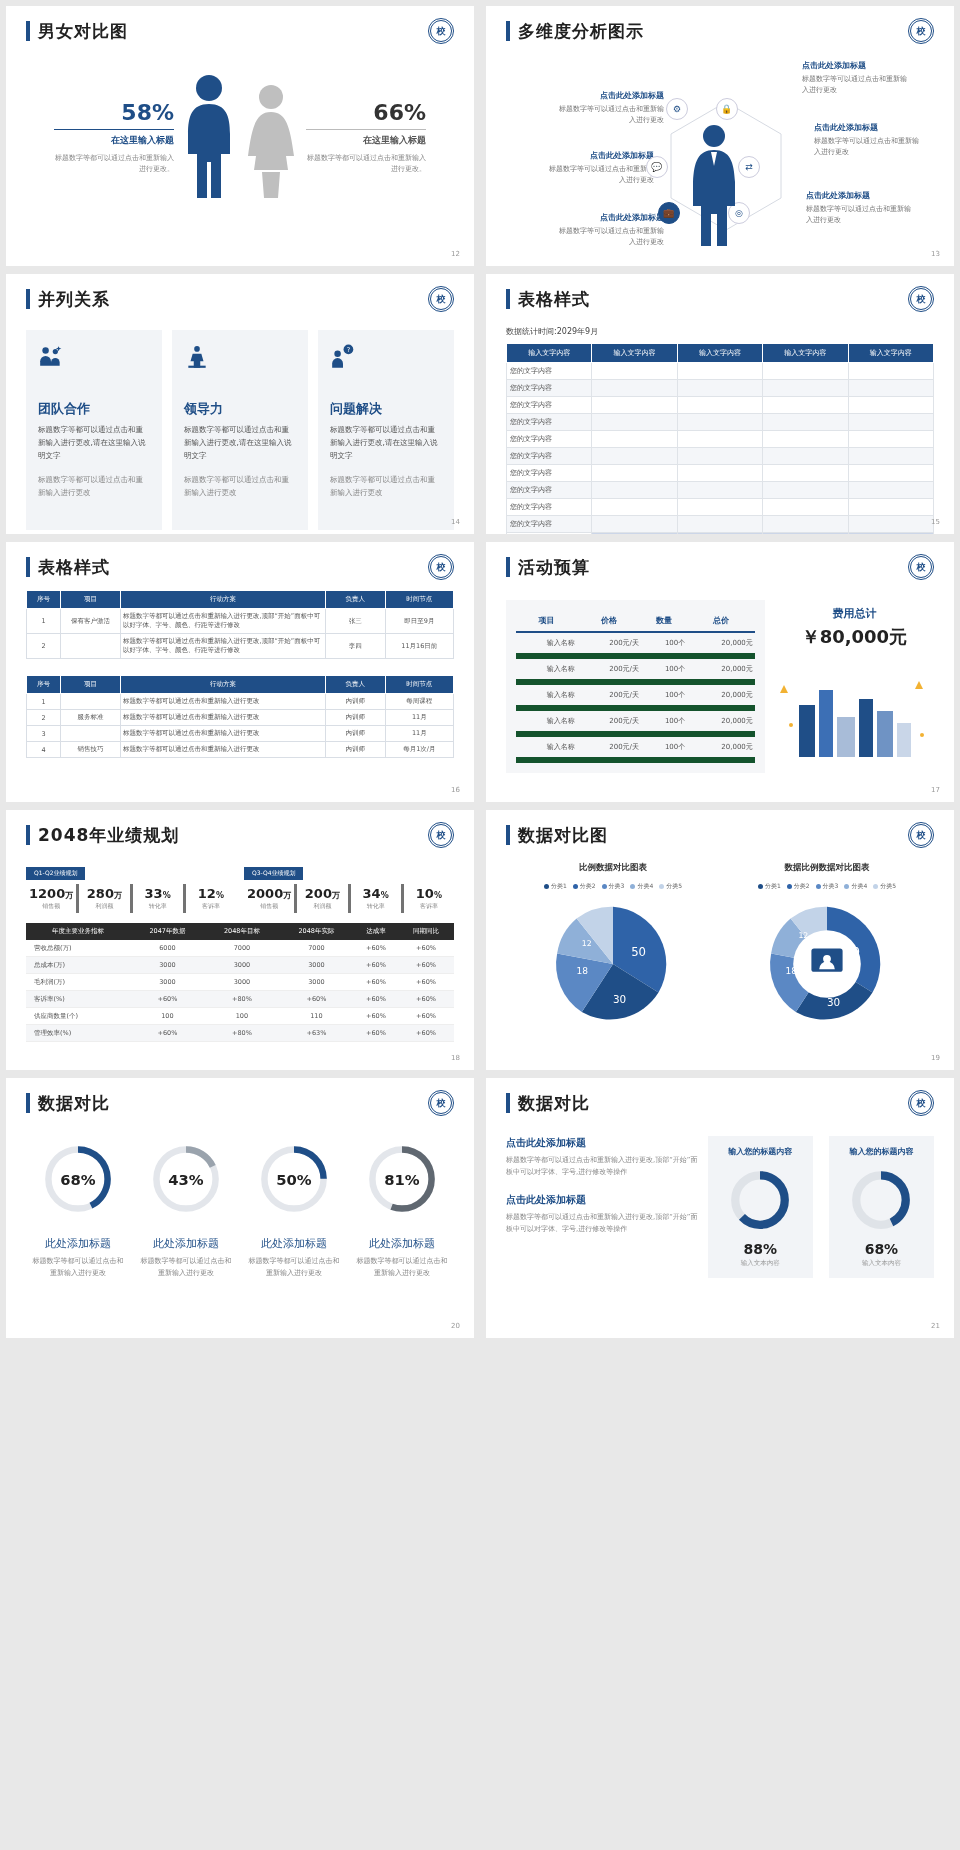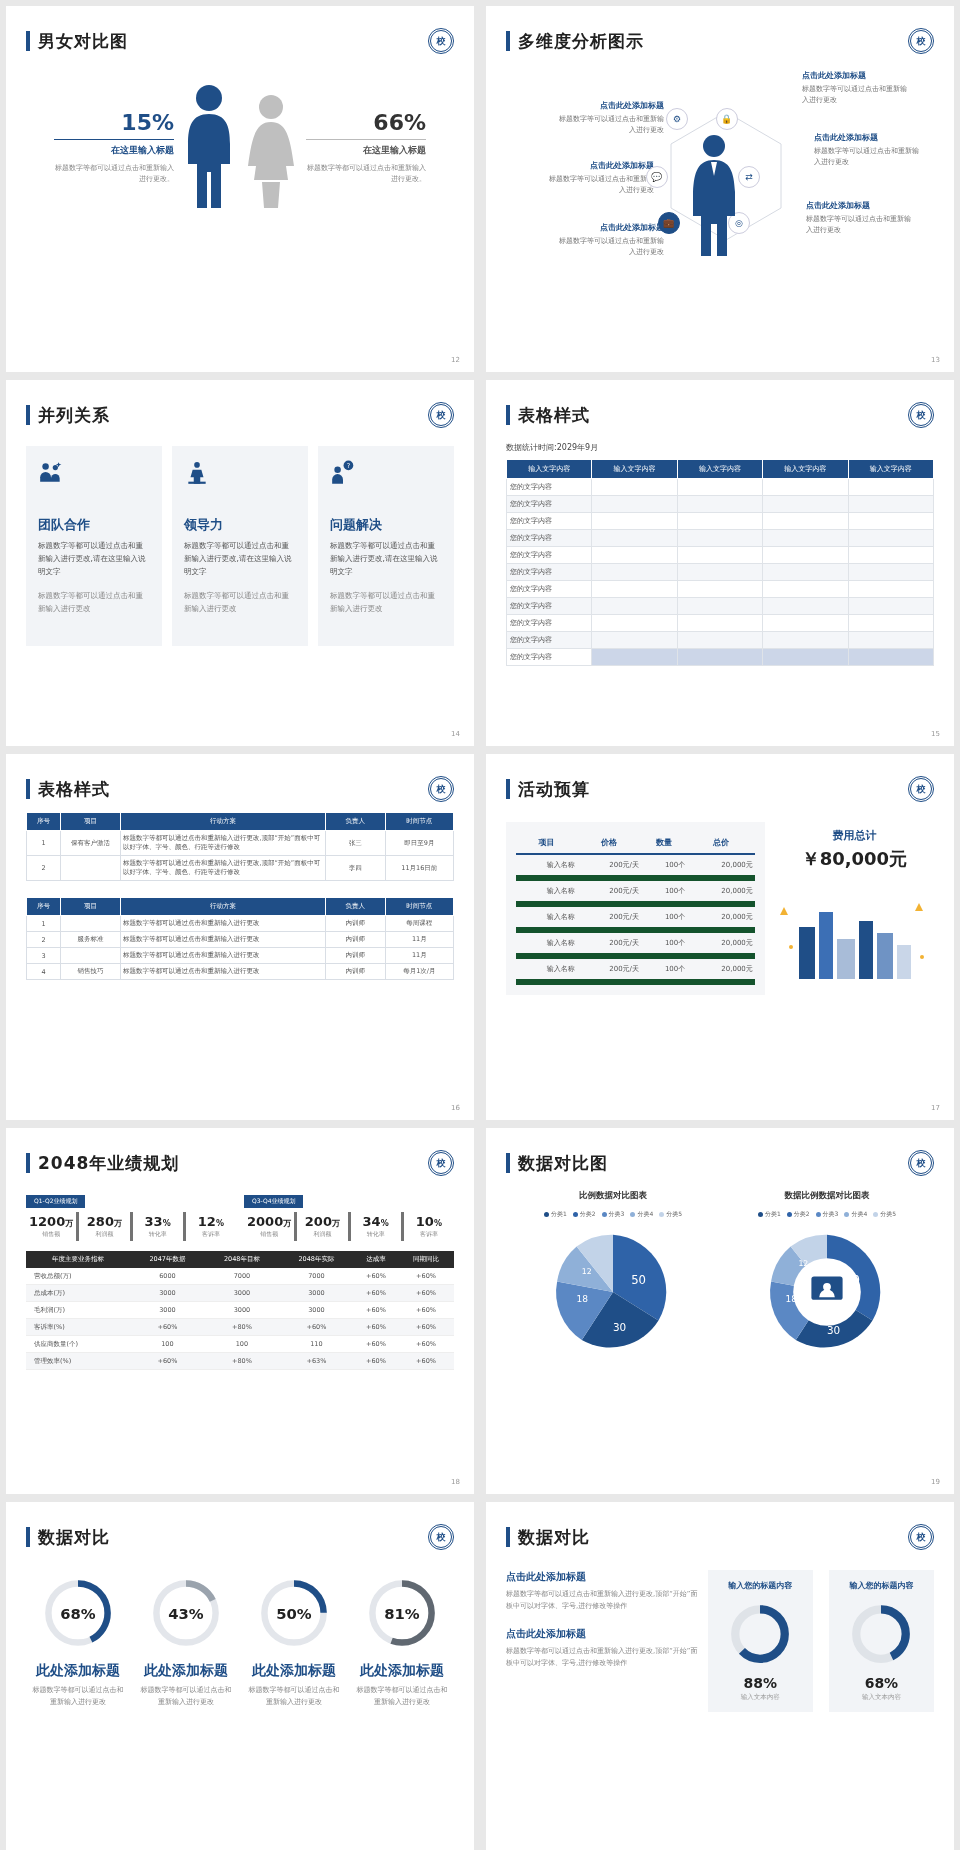--- a/index.html
+++ b/index.html
@@ -9,22 +9,22 @@
   }
   .grid {
     display: grid;
     grid-template-columns: repeat(2, 1fr);
     gap: 8px 12px;
     padding: 6px;
   }
   .slide {
     background: #fff;
     position: relative;
-    height: 366px;
-    padding: 22px 20px 10px 20px;
+    height: 260px;
+    padding: 12px 20px 10px 20px;
     overflow: hidden;
   }
   .slide .pageno {
     position: absolute; right: 14px; bottom: 8px;
     font-size: 7px; color: #999;
   }
   .title-row { display:flex; align-items:center; justify-content:space-between; }
   .stitle { display:flex; align-items:center; gap:8px; }
   .stitle .bar { width:4px; height:20px; background:#1f4e87; }
   .stitle h2 { font-size: 17px; color:#222; font-weight:700; letter-spacing:1px; }
@@ -108,21 +108,21 @@
   .charts { display:flex; margin-top:14px; }
   .chart-box { flex:1; text-align:center; }
   .chart-title { font-size:8.5px; color:#333; font-weight:700; }
   .legend { display:flex; justify-content:center; gap:6px; margin:8px 0; flex-wrap:wrap;}
   .legend span { font-size:6px; color:#666; display:flex; align-items:center; gap:2px;}
   .legend i { width:5px; height:5px; border-radius:50%; display:inline-block;}
 
   
   .rings { display:flex; gap:4px; margin-top:26px; }
   .ring-col { flex:1; text-align:center; }
-  .ring-col h4 { font-size:14px; color:#1f4e87; margin-top:8px; font-weight:700;}
+  .ring-col h4 { font-size:11px; color:#1f4e87; margin-top:16px; font-weight:400;}
   .ring-col p { font-size:7px; color:#888; line-height:1.7; margin-top:5px; padding:0 6px;}
 
   
   .s21 { display:flex; gap:10px; margin-top:20px; }
   .s21 .txt { flex:1.1; }
   .s21 .txt h4 { font-size:10px; color:#1f4e87; font-weight:700; margin-bottom:5px;}
   .s21 .txt p { font-size:7px; color:#888; line-height:1.7; margin-bottom:14px;}
   .s21 .boxes { flex:1.3; display:flex; gap:16px; }
   .dbox { flex:1; background:#f2f4f7; padding:10px 6px; text-align:center; }
   .dbox .h { font-size:8px; color:#1f4e87; font-weight:700; }
@@ -139,21 +139,21 @@
       <div class="stitle">
         <div class="bar"></div>
         <h2>男女对比图</h2>
       </div>
       <div class="logo">
           <span>校</span>
         </div>
     </div>
     <div class="s12-body">
       <div class="s12-col" style="text-align:right">
-        <div class="pct a">15%</div>
+        <div class="pct a">58%</div>
         <div class="hr-line"></div>
         <div class="s12-sub">在这里输入标题</div>
         <div class="s12-txt">标题数字等都可以通过点击和重新输入进行更改。</div>
       </div>
       <div class="ppl-wrap">
         <svg width="58" height="130" viewBox="0 0 58 130">
           <circle cx="29" cy="16" r="13" fill="#1f4e87"></circle>
           <path d="M29 32 C12 32 8 44 8 62 L8 82 L17 82 L17 126 L27 126 L27 90 L31 90 L31 126 L41 126 L41 82 L50 82 L50 62 C50 44 46 32 29 32 Z" fill="#1f4e87"></path>
         </svg>
         <svg width="58" height="120" viewBox="0 0 58 120">

